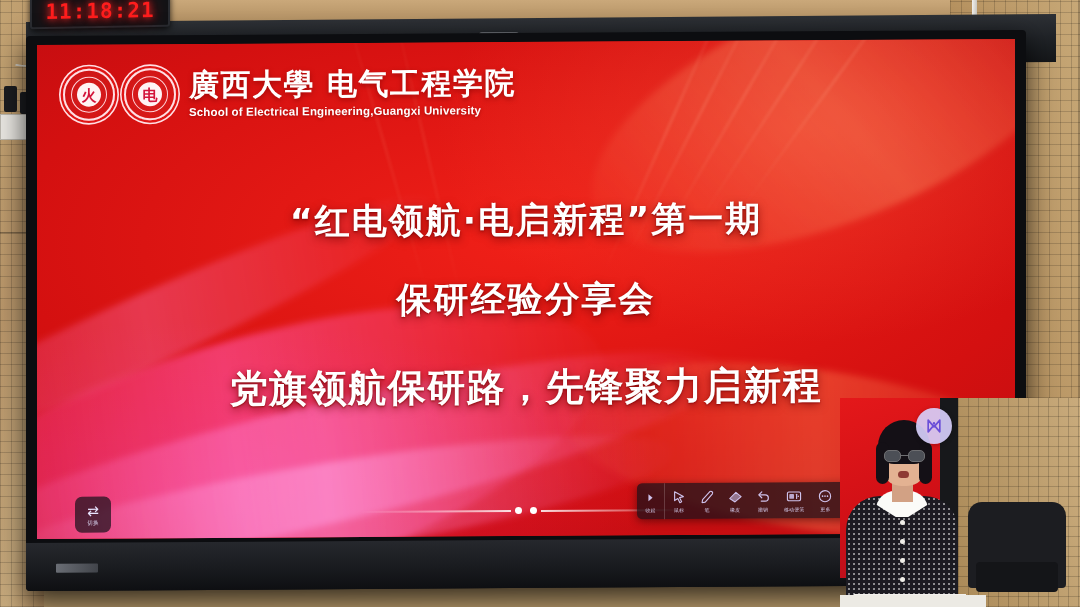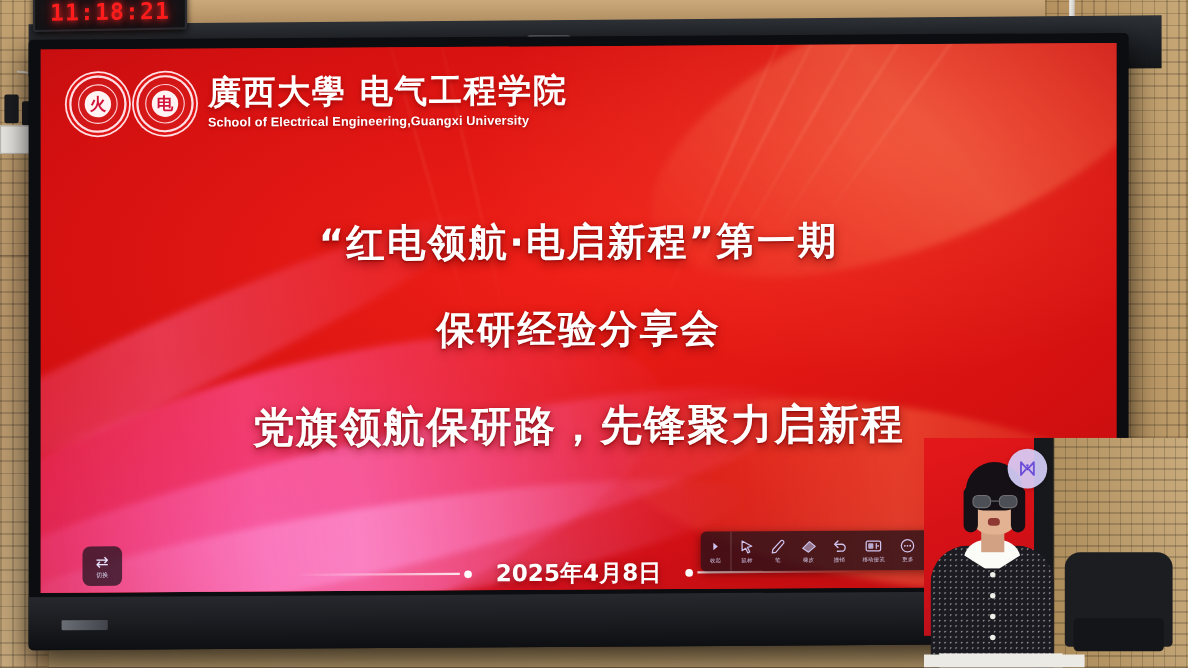--- a/index.html
+++ b/index.html
@@ -280,21 +280,20 @@
         </div>
       </div>
 
       <div class="big" id="line1">“红电领航·电启新程”第一期</div>
       <div class="big" id="line2">保研经验分享会</div>
       <div class="big" id="line3">党旗领航保研路，先锋聚力启新程</div>
 
       <div id="date-row">
         <div class="dline"></div>
         <div class="ddot"></div>
-        <div id="date-txt">2025年4月8日</div>
         <div class="ddot"></div>
         <div class="dline r"></div>
       </div>
 
       <div id="switch-btn">
         <span class="glyph">⇄</span>
         <span class="lbl">切换</span>
       </div>
 
       <div id="toolbar">

